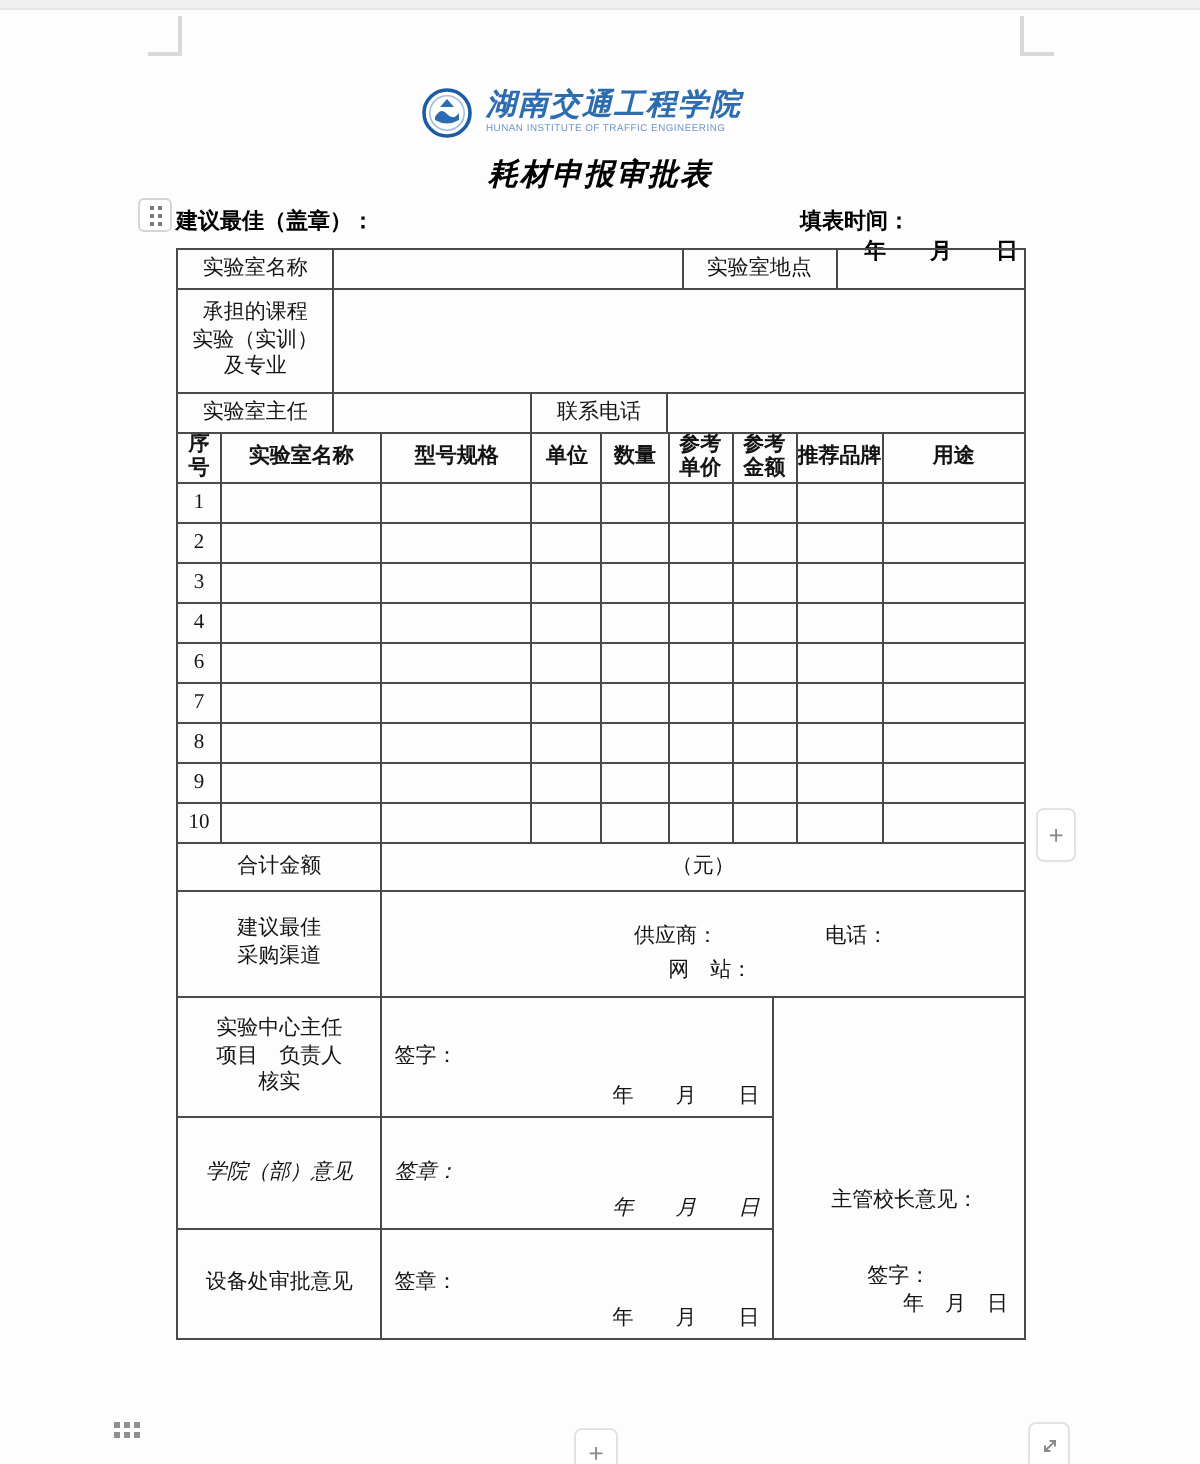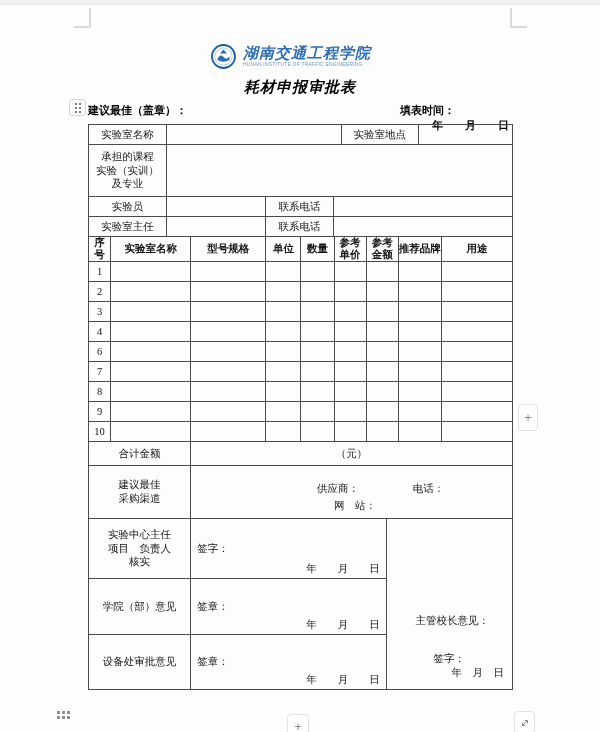--- a/index.html
+++ b/index.html
@@ -28,21 +28,21 @@
   .fill-group { display:flex;flex-direction:column; }
   .fill-group .ymd-top { margin-left:32px; margin-right:2px; }
 
   
   .form { position:absolute; top:125px; left:88px; width:425px; }
   .form table { border-collapse:collapse; table-layout:fixed; width:425px; margin-top:-1px; }
   .form td, .form th { border:1px solid #4a4a4a; font-size:10.5px; font-weight:normal; text-align:center; vertical-align:middle; padding:0; line-height:1.3; color:#141414; overflow:hidden; }
   .ml { white-space:pre-line; }
   .form th { white-space:pre-line; font-weight:bold; font-size:10.5px; line-height:1.1; }
   .h20 { height:20px; } .h52 { height:52px; } .h25 { height:25px; } .h24 { height:24px; }
-  .h53 { height:53px; } .h60 { height:60px; } .h57 { height:56px; } .h55 { height:55px; }
+  .h53 { height:53px; } .h60 { height:60px; } .h57 { height:56px;font-style:italic; } .h55 { height:55px; }
   .bold { font-weight:bold;margin-top:23px; }
   .num-cell { font-size:10px; }
 
   .purchase-cell { text-align:left; vertical-align:top; padding:9px 0 0 7px !important; }
   .p-line { line-height:17px; }
   .p-supplier { display:inline-block; width:144px; }
 
   .sign-cell { position:relative; text-align:left; }
   .sign-label { position:absolute; left:6px; top:50%; transform:translateY(-50%); }
   .cell-date { position:absolute; right:6px; bottom:2px; }
@@ -133,26 +133,20 @@
       </table>
 
     <table>
       <colgroup>
           <col style="width:78px">
           <col style="width:99px">
           <col style="width:67px">
           <col style="width:179px">
         </colgroup>
       <tbody>
-          <tr class="h20">
-        <td>实验员</td>
-        <td></td>
-        <td>联系电话</td>
-        <td></td>
-      </tr>
       <tr class="h20">
         <td>实验室主任</td>
         <td></td>
         <td>联系电话</td>
         <td></td>
       </tr>
     </tbody>
       </table>
 
     <table>

